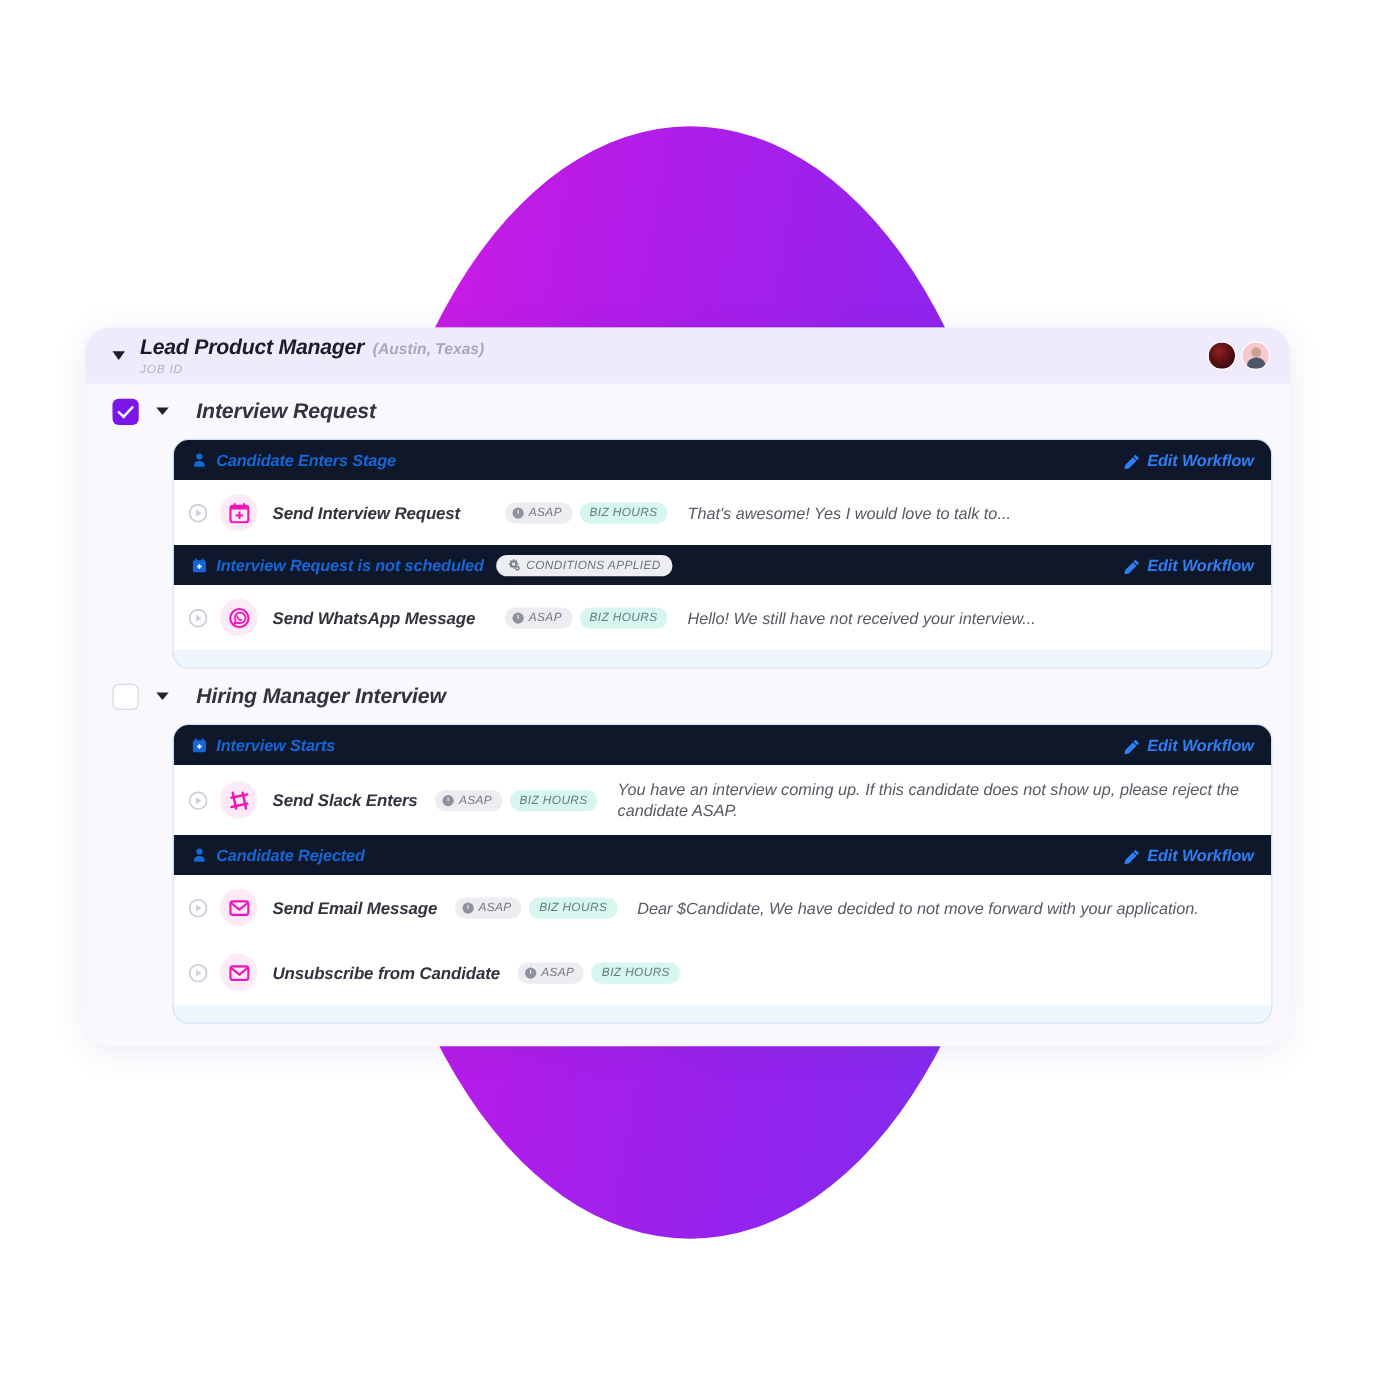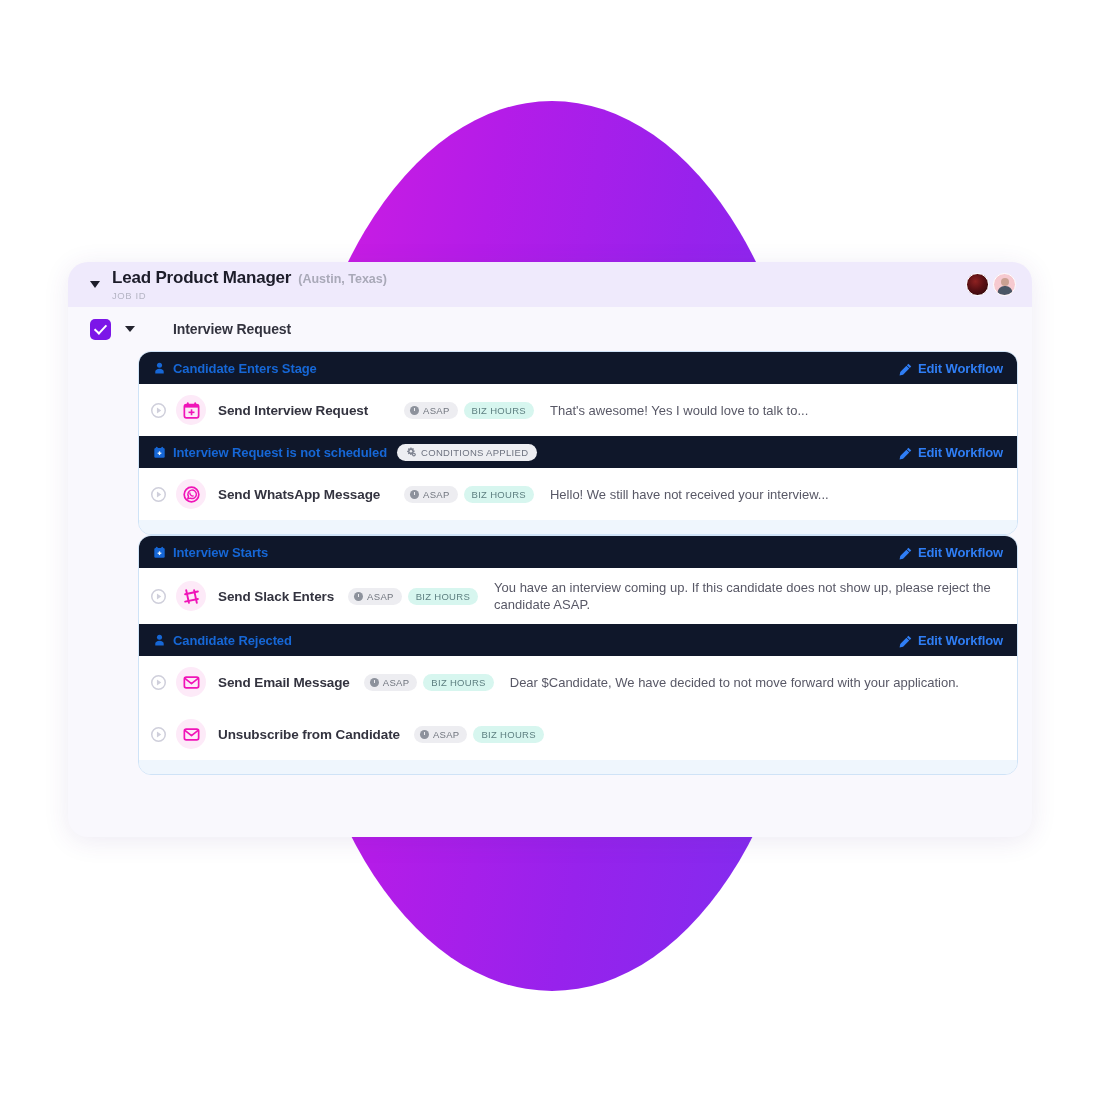--- a/index.html
+++ b/index.html
@@ -6,20 +6,21 @@
     margin: 0; padding: 0;
     width: 1104px; height: 1104px;
     background: #ffffff;
     font-family: "Liberation Sans", sans-serif;
     overflow: hidden;
   }
   #stage {
     position: relative;
     width: 896px; height: 1104px;
     background: #ffffff;
+    font-style: italic;
   }
 
   
   .blob {
     position: absolute;
     left: 287px;
     top: 101px;
     width: 530px;
     height: 890px;
     border-radius: 50%;
@@ -142,25 +143,25 @@
     width: 5px; height: 10px;
     border: solid #ffffff;
     border-width: 0 2.3px 2.3px 0;
     transform: rotate(43deg);
   }
   .checkbox.unchecked {
     background: #ffffff;
     border: 1.5px solid #d8d8e4;
   }
   .stage-title {
-    font-size: 14px;
+    font-size: 17px;
     font-weight: bold;
     color: #33333f;
     letter-spacing: -0.1px;
-    margin-left: 26px;
+    margin-left: 10px;
   }
 
   
   .wf-card {
     margin: 0 0 0 56px;
     background: #ffffff;
     border: 1px solid #cfe3f7;
     border-radius: 13px;
     overflow: hidden;
   }
@@ -413,20 +414,25 @@
                   <span>ASAP</span>
                 </span>
                 <span class="badge-biz">BIZ HOURS</span>
               </span>
               <span class="act-msg">Hello! We still have not received your interview...</span>
             </div>
             <div class="pad-bottom"></div>
           </div>
         </div>
         <div class="stage-block">
+          <div class="stage-head">
+            <div class="checkbox unchecked"></div>
+            <div class="caret small"></div>
+            <span class="stage-title">Hiring Manager Interview</span>
+          </div>
           <div class="wf-card">
             <div class="wf-trigger">
               <span class="trigger-icon">
                 <svg viewBox="0 0 16 16">
                   <rect x="1.6" y="2.6" width="12.8" height="12" rx="1.6"></rect>
                   <rect x="3.8" y="0.8" width="1.7" height="3.2" rx="0.8"></rect>
                   <rect x="10.5" y="0.8" width="1.7" height="3.2" rx="0.8"></rect>
                   <rect x="7.2" y="6.6" width="1.6" height="4.6" fill="#eff6fd"></rect>
                   <rect x="5.7" y="8.1" width="4.6" height="1.6" fill="#eff6fd"></rect>
                 </svg>

